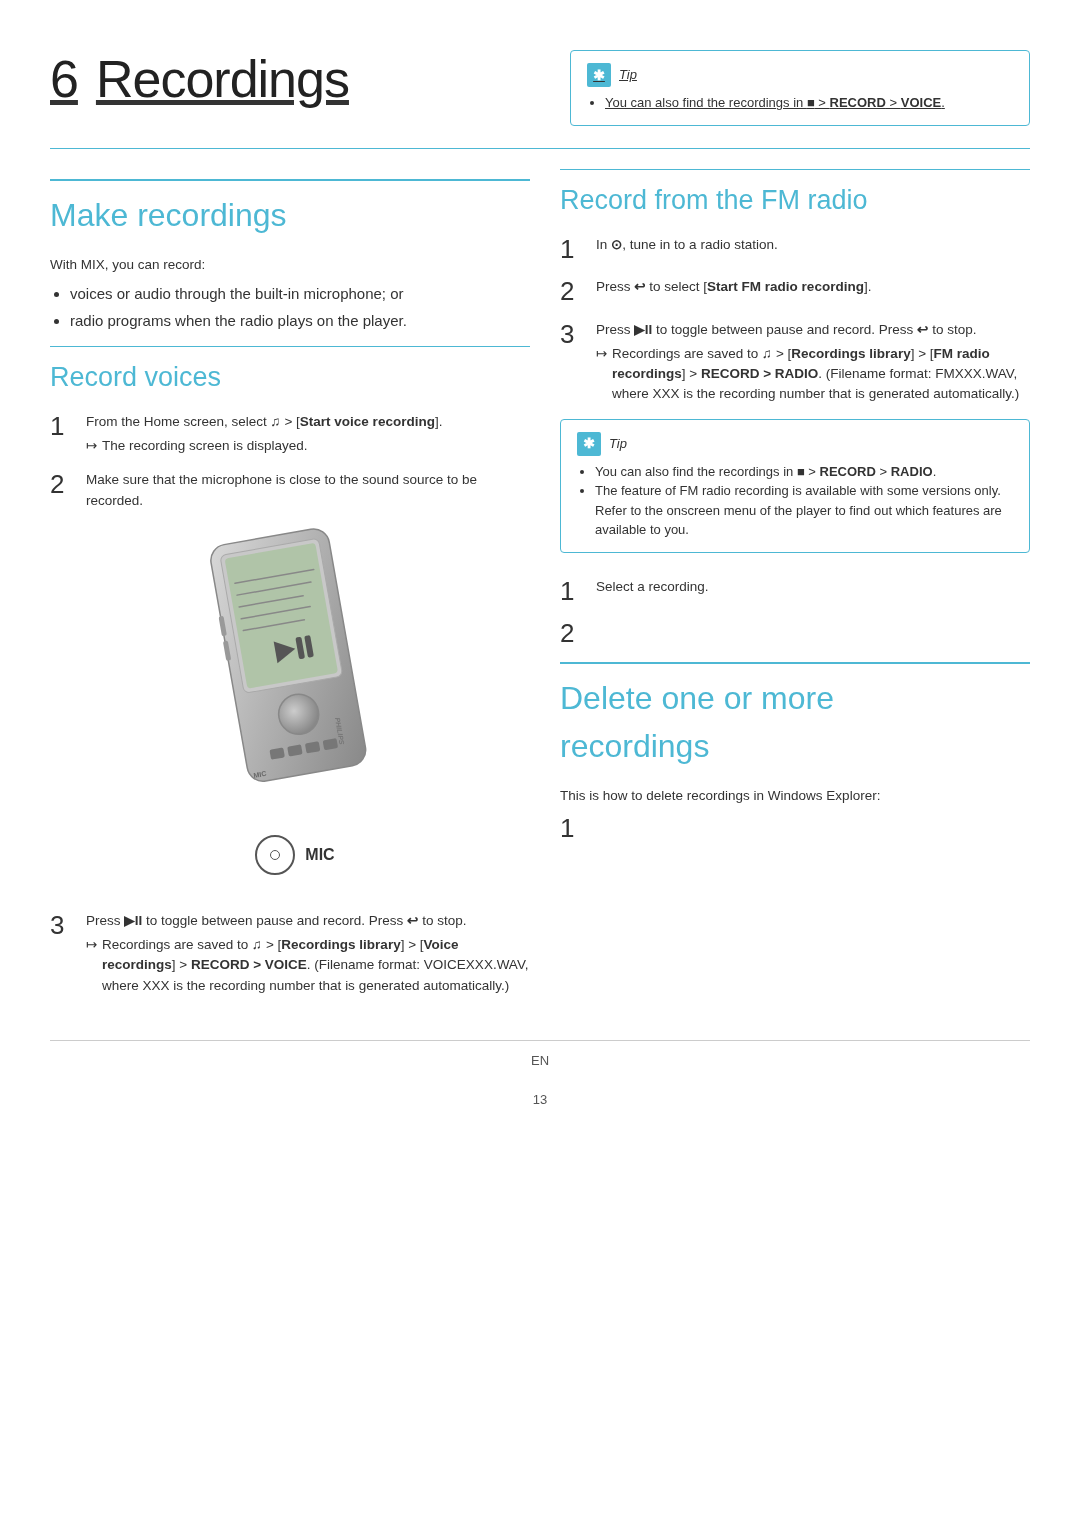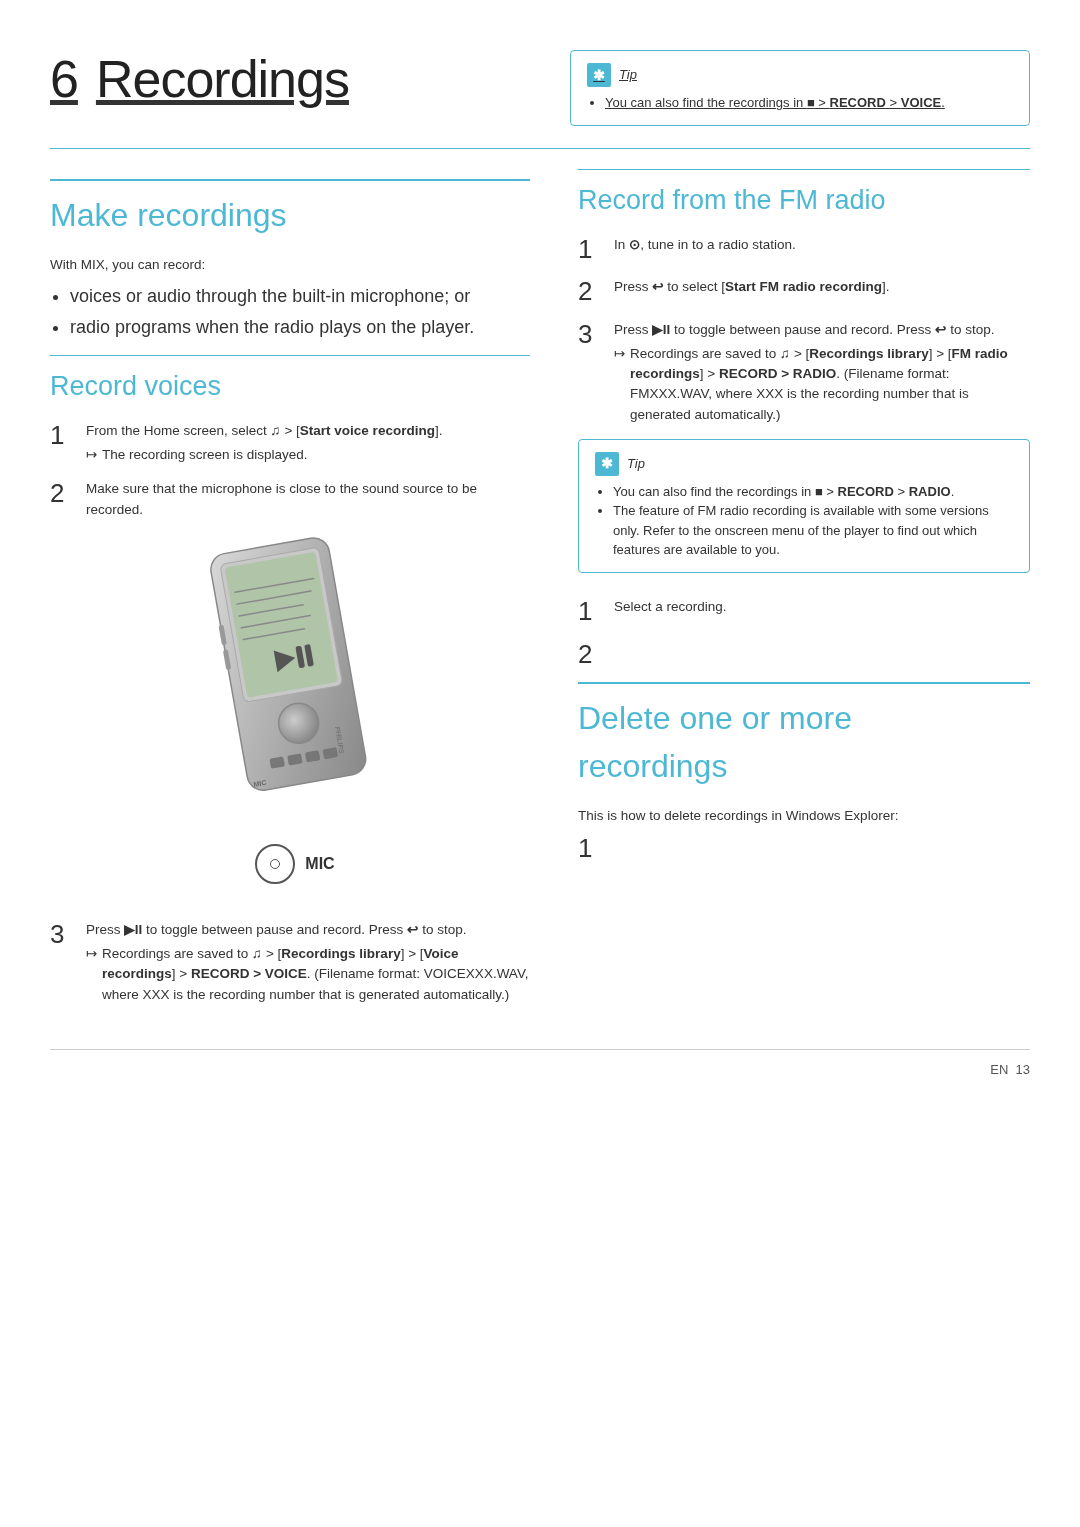--- a/index.html
+++ b/index.html
@@ -62,21 +62,21 @@
       padding-left: 18px;
     }
     .tip-box li {
       font-size: 13px;
       color: #333;
     }
 
     
     .two-col {
       display: flex;
-      gap: 48px;
+      gap: 30px;
       justify-content: center;
     }
     .col-left {
       flex: 0 0 480px;
       max-width: 480px;
     }
     .col-right {
       flex: 1;
     }
 
@@ -104,21 +104,21 @@
     .body-text {
       font-size: 13.5px;
       margin-bottom: 8px;
     }
     .bullet-list {
       list-style: disc;
       padding-left: 20px;
       margin-bottom: 14px;
     }
     .bullet-list li {
-      font-size: 18px;
+      font-size: 15px;
       margin-bottom: 4px;
     }
 
     
     .step {
       display: flex;
       gap: 14px;
       margin-bottom: 14px;
       align-items: flex-start;
     }
@@ -186,20 +186,21 @@
     
     .page-footer {
       display: flex;
       justify-content: flex-end;
       align-items: center;
       margin-top: 30px;
       font-size: 13px;
       color: #555;
       border-top: 1px solid #ccc;
       padding-top: 10px;
+      flex-direction: column;
     }
 
     .bold { font-weight: bold; }
   </style>
 </head>
 <body>
 
 <div style="display:flex; gap:40px; align-items:flex-start;text-decoration:underline;">
   <div style="flex:0 0 480px; max-width:480px;">
     <h1 class="page-title">

